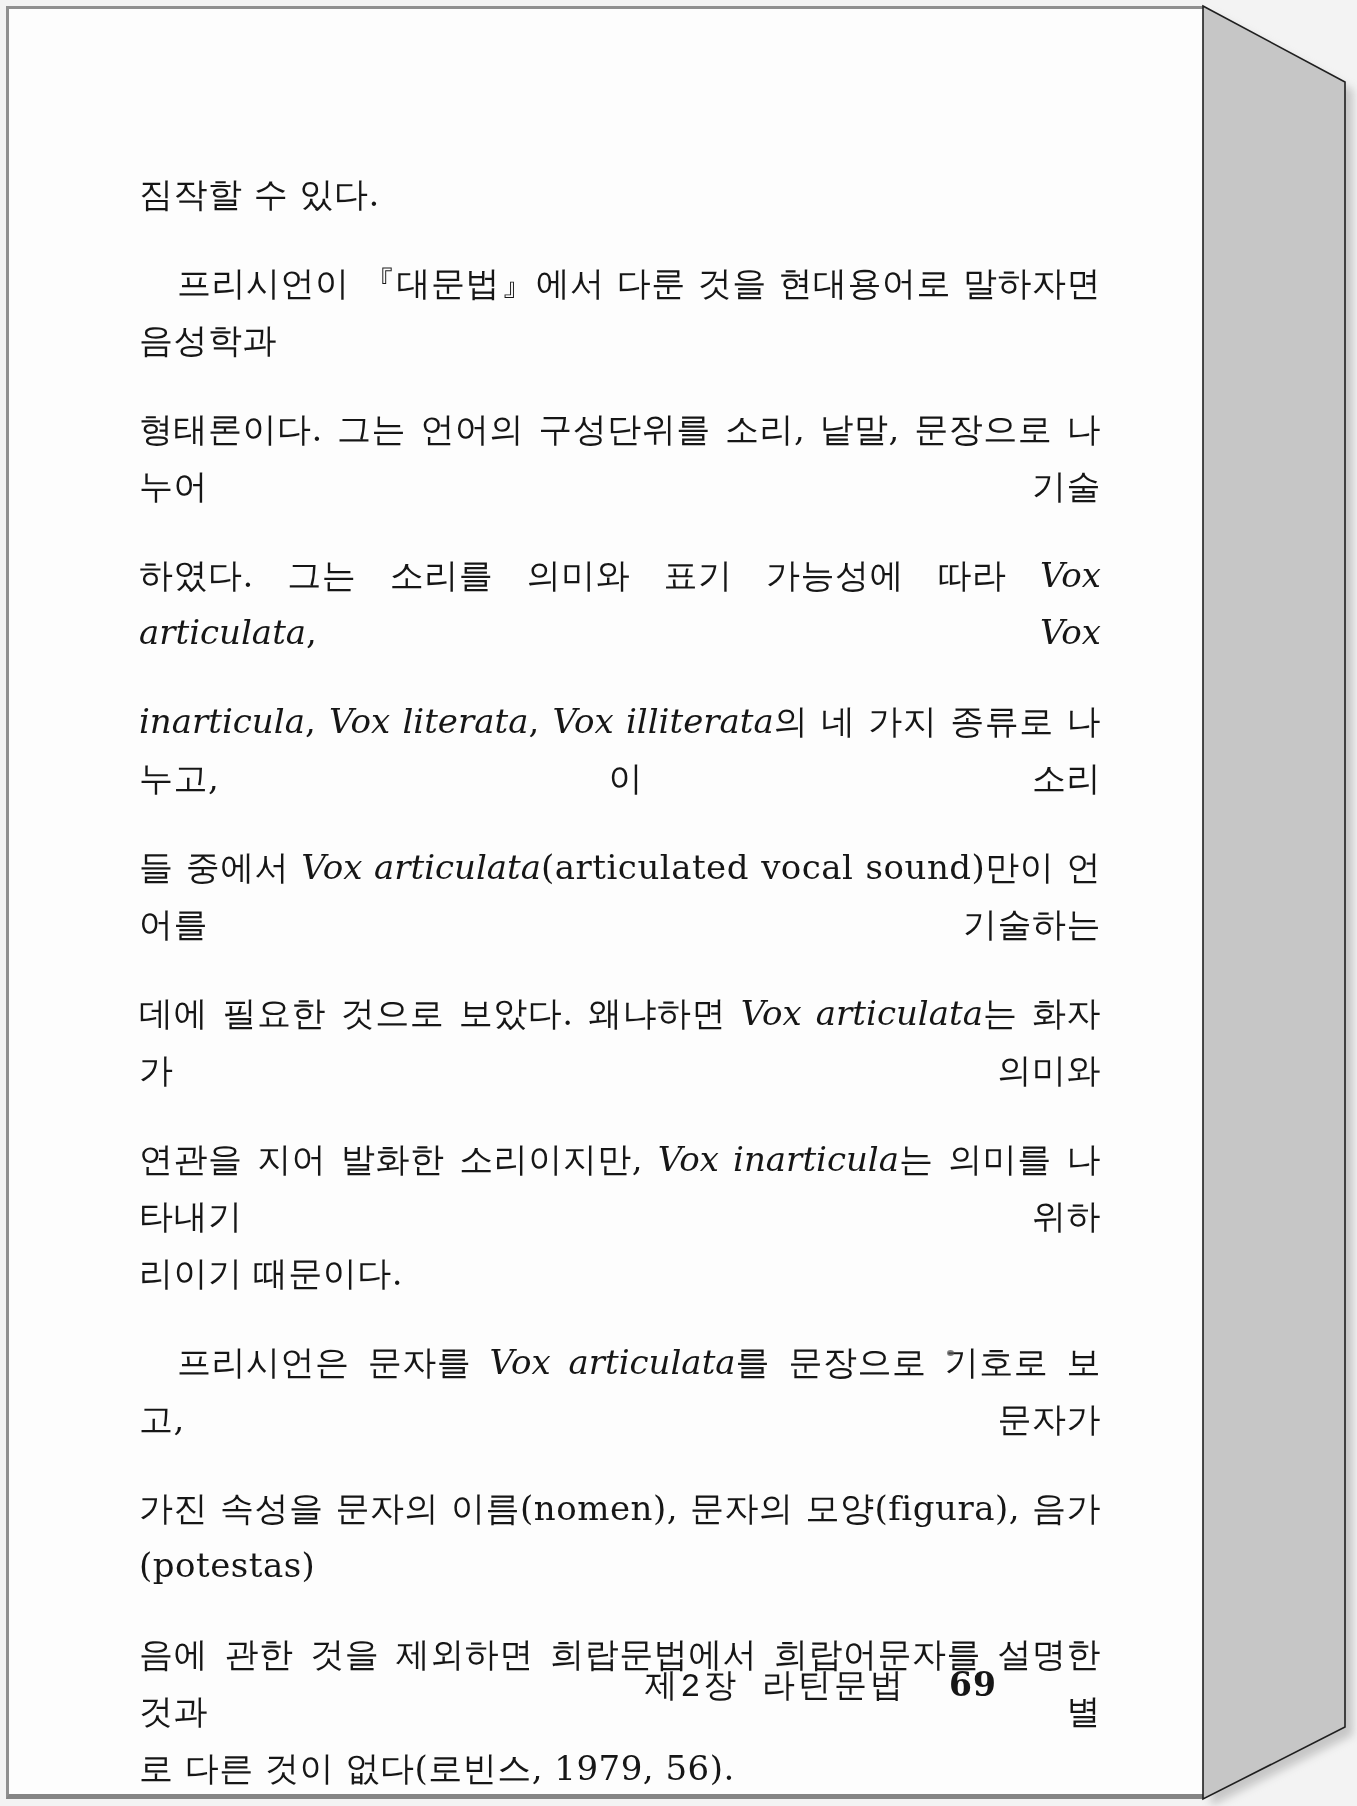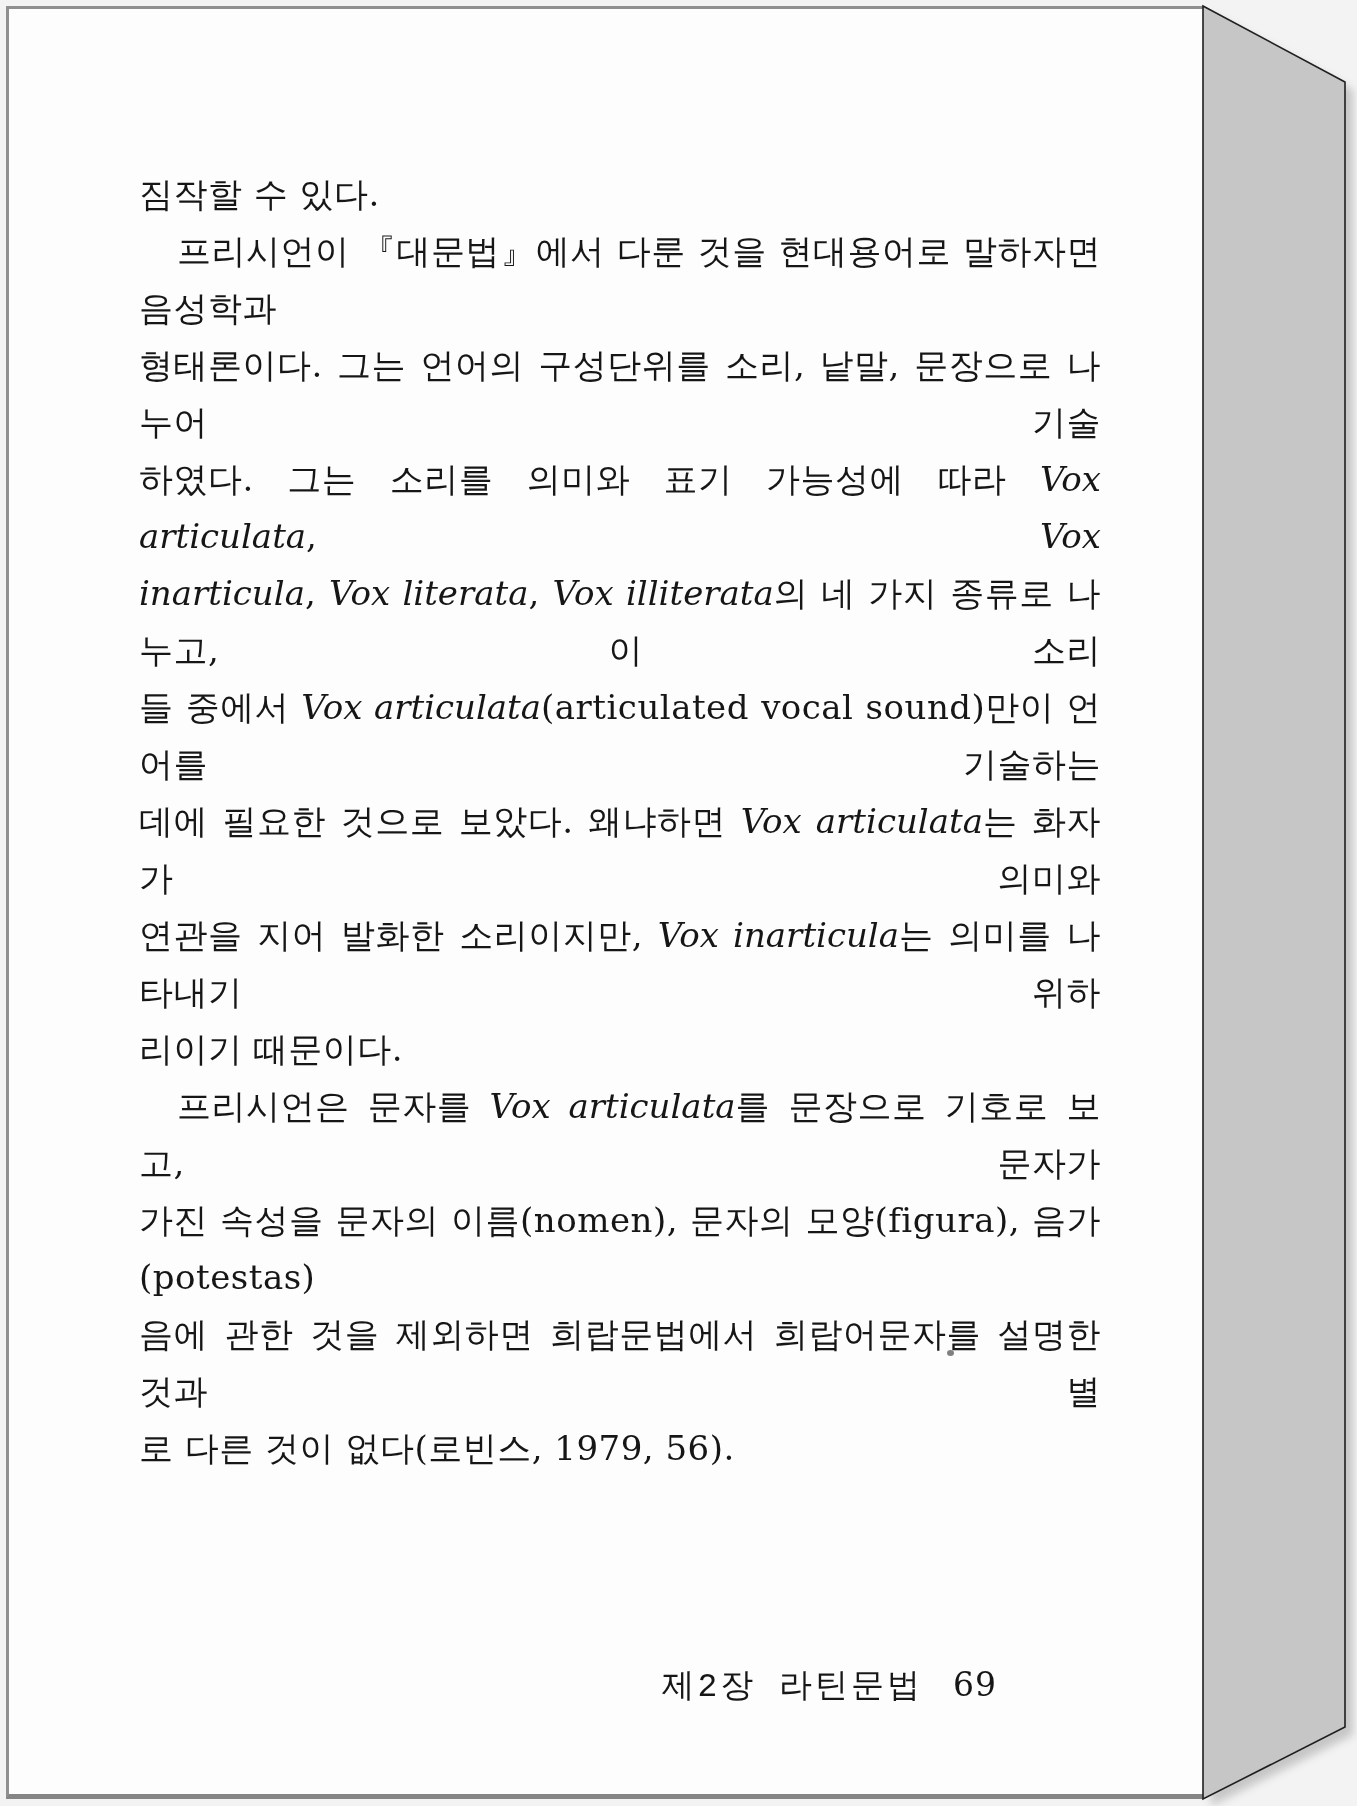--- a/index.html
+++ b/index.html
@@ -17,29 +17,29 @@
   .edge-svg{position:absolute;left:0;top:0;width:1357px;height:1806px;pointer-events:none;}
   .edge-shadow{fill:#9a9a9a;opacity:.5;}
   .edge-face{fill:var(--edge-fill,#c6c6c6);stroke:#1f1f1f;stroke-width:1.6;}
   .text-block{
     position:absolute;left:130px;top:157px;width:962px;
     color:var(--text-color,#161616);
     font-size:34px;line-height:57px;letter-spacing:.5px;
   }
   .paragraph{margin:0;}
   .line{text-align:justify;}
-  .line.j{text-align-last:justify;}
+  .line.j{text-align-last:justify;margin-top:32px;}
   .line.indent{text-indent:38px;}
   .latin{font-style:italic;letter-spacing:0;}
   .footer{
     position:absolute;left:136px;top:1656px;width:852px;
     text-align:right;font-size:33px;line-height:40px;color:var(--text-color,#161616);
   }
   .footer-chapter{letter-spacing:3px;font-family:Liberation Mono, monospace;}
-  .footer-page{margin-left:30px;letter-spacing:1px;}
+  .footer-page{margin-left:43px;letter-spacing:1px;font-weight:bold;}
   .speck{
     position:absolute;left:938px;top:1341px;width:7px;height:6px;
     background:#555;border-radius:50%;opacity:.75;
   }
 </style>
 </head>
 <body style="--outer-bg: #f3f3f3; --page-bg: #fdfdfd; --edge-fill: #c6c6c6; --text-color: #161616;">
 
 <div class="page">
   <div class="text-block">

